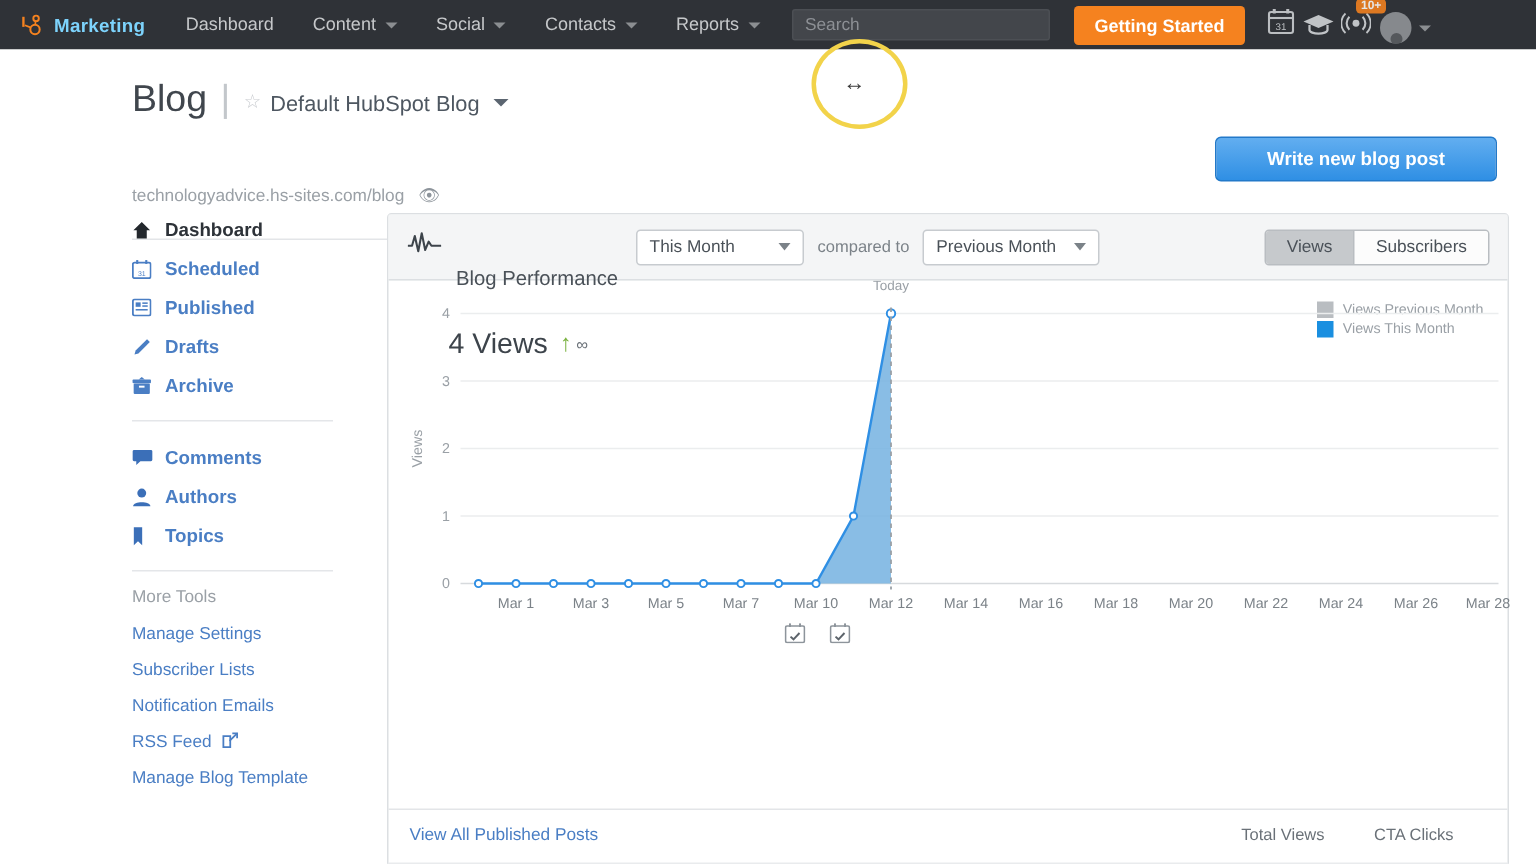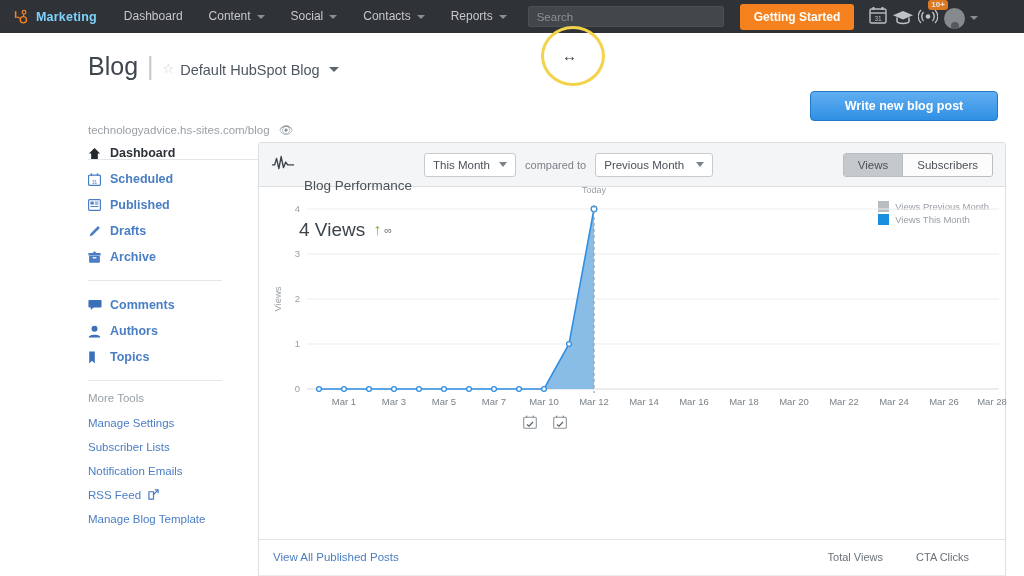--- a/index.html
+++ b/index.html
@@ -24,21 +24,21 @@
   .navitem {
     color: #c6c8ca; font-size: 12px; padding: 0 13px;
     height: 33px; line-height: 33px; display: flex; align-items: center; cursor: pointer;
   }
   .navitem .caret {
     width: 0; height: 0; margin-left: 6px;
     border-left: 4px solid transparent; border-right: 4px solid transparent;
     border-top: 4px solid #8b8e91;
   }
   .search-box {
-    margin-left: 8px; width: 196px; height: 21px;
+    margin-left: 8px; width: 172px; height: 21px;
     background: #43464b; border: 1px solid #4c4f54; border-radius: 2px;
     color: #8d9095; font-size: 11.5px; padding: 0 8px; line-height: 20px;
   }
   .getstarted {
     margin-left: 16px; background: #f5821f; color: #fff;
     font-size: 12px; font-weight: bold; padding: 6px 14px; border-radius: 3px;
     border: none; cursor: pointer;
   }
   .topicons { display: flex; align-items: flex-end; margin-left: 14px; gap: 4px; }
   .ticon { position: relative; cursor: pointer; opacity: .88; }
@@ -103,21 +103,21 @@
     height: 44px; background: #f4f5f6; border-bottom: 1px solid #dcdfe2;
     display: flex; align-items: center; padding: 0 12px; position: relative;
   }
   .pulse-ico { margin-right: 9px; }
   .panel-title { font-size: 13.5px; color: #4a5158; margin-right: 12px; margin-top: 41px; }
   .select {
     height: 24px; background: #fff; border: 1px solid #c7cbcf; border-radius: 3px;
     font-size: 11.5px; color: #4a5158; padding: 0 8px;
     display: flex; align-items: center; justify-content: space-between; cursor: pointer;
   }
-  .sel-this { width: 92px; }
+  .sel-this { width: 112px; }
   .sel-prev { width: 118px; }
   .sel-caret { width: 0; height: 0; border-left: 4px solid transparent; border-right: 4px solid transparent; border-top: 5px solid #7b8288; }
   .compared { font-size: 11px; color: #7b8288; margin: 0 9px; }
   .toggle { position: absolute; right: 12px; display: flex; border: 1px solid #b9bdc1; border-radius: 3px; overflow: hidden; }
   .tg {
     font-size: 11.5px; color: #4a5158; padding: 5px 14px; cursor: pointer; background: #fcfcfc;
   }
   .tg.on { background: #c6c9cc; }
   .tg + .tg { border-left: 1px solid #b9bdc1; }
 

